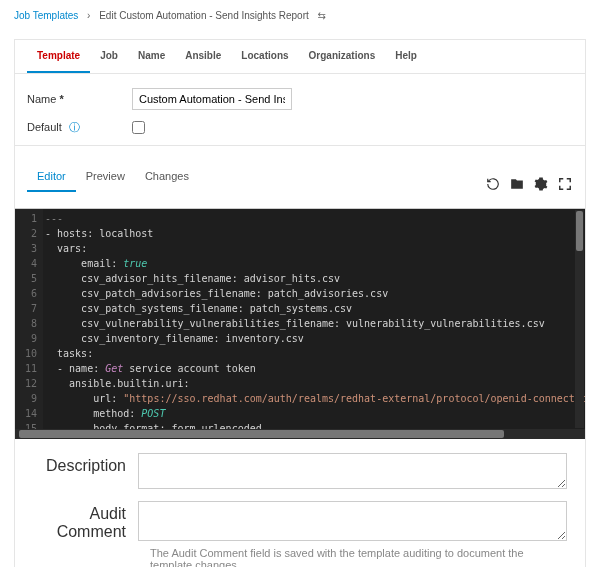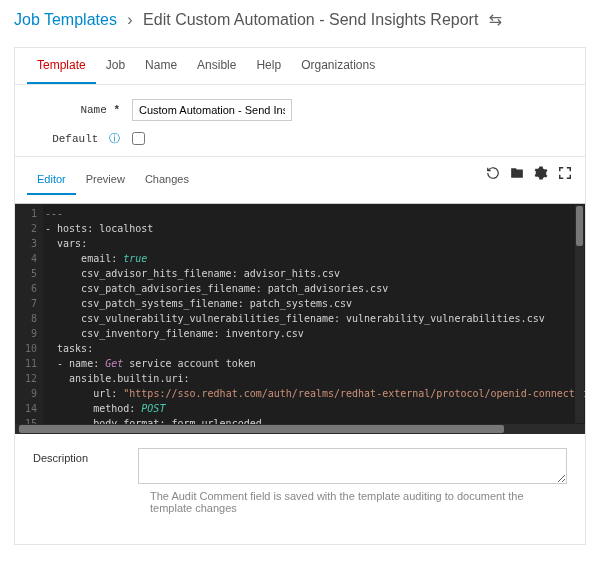--- a/index.html
+++ b/index.html
@@ -1,53 +1,53 @@
 <!DOCTYPE html>
 <html><head>
 <meta charset="utf-8">
 <style>
 * { box-sizing: border-box; margin: 0; padding: 0; }
 body { font-family: -apple-system, BlinkMacSystemFont, "Segoe UI", Helvetica, Arial, sans-serif; font-size: 12px; color: #333; background: #fff; width: 600px; }
-.breadcrumb { padding: 10px 14px; font-size: 16px; }
+.breadcrumb { padding: 10px 14px; font-size: 10px; }
 .breadcrumb a { color: #0088ce; text-decoration: none; }
 .breadcrumb .sep { color: #666; margin: 0 6px; }
 .breadcrumb .current { color: #555; }
 .breadcrumb .swap-icon { color: #666; margin-left: 6px; }
 .card { border: 1px solid #e5e5e5; margin: 8px 14px 14px 14px; background: #fff; }
 .tabs { display: flex; border-bottom: 1px solid #e5e5e5; padding: 0 12px; }
-.tab { padding: 10px 10px; font-size: 12px; color: #555; cursor: pointer; border-bottom: 2px solid transparent; }
+.tab { padding: 10px 10px; font-size: 10px; color: #555; cursor: pointer; border-bottom: 2px solid transparent; font-weight: bold; }
 .tab.active { color: #cc0000; border-bottom-color: #0088ce; }
 .form-section { padding: 14px 12px 0 12px; }
 .form-row { display: flex; align-items: center; margin-bottom: 10px; }
-.form-row label { width: 105px; text-align: right; padding-right: 12px; font-size: 11px; color: #333; font-family: Liberation Mono, monospace; }
+.form-row label { width: 105px; padding-right: 12px; font-size: 11px; color: #333; }
 .req { font-weight: bold; }
 .text-input { border: 1px solid #ccc; padding: 4px 6px; font-size: 11px; width: 160px; height: 22px; }
 .info-icon { color: #0088ce; margin-left: 4px; font-size: 11px; }
 .checkbox { margin-left: 0; }
-.editor-bar { display: flex; align-items: flex-start; border-top: 1px solid #e5e5e5; border-bottom: 1px solid #ccc; padding: 8px 12px; margin-top: 10px; }
+.editor-bar { display: flex; align-items: flex-end; border-top: 1px solid #e5e5e5; border-bottom: 1px solid #ccc; padding: 16px 12px; margin-top: 10px; }
 .ed-tab { padding: 8px 10px; font-size: 11px; color: #555; cursor: pointer; border-bottom: 2px solid transparent; }
 .ed-tab.active { color: #0088ce; border-bottom-color: #0088ce; }
 .editor-bar .spacer { flex: 1; }
 .ed-icon { width: 16px; height: 16px; margin-left: 8px; display: inline-flex; align-items: center; justify-content: center; color: #333; cursor: pointer; }
 .editor-wrap { position: relative; }
 .code-editor { background: #1e1e1e; color: #d4d4d4; font-family: Menlo, Consolas, monospace; font-size: 10px; line-height: 15px; display: flex; height: 220px; overflow: hidden; }
 .gutter { background: #232323; color: #6e6e6e; text-align: right; padding: 2px 6px 2px 4px; user-select: none; width: 28px; }
 .code { padding: 2px 8px 2px 2px; white-space: pre; flex: 1; overflow: hidden; }
 .tok-str { color: #ce9178; }
 .tok-bool { color: #4ec9b0; font-style: italic; }
 .tok-ital { font-style: italic; color: #c586c0; }
 .tok-com { color: #888; }
 .hscroll { height: 10px; background: #2a2a2a; display:flex; align-items:center; }
 .hscroll .thumb { height:8px; width:85%; background:#777; margin-left:4px; border-radius:2px; }
 .vscroll { position:absolute; right:1px; top:1px; bottom:11px; width:9px; background:#2a2a2a; }
 .vscroll .thumb { width:7px; margin:1px; height:40px; background:#777; border-radius:2px; }
 .collapse-icon { position:absolute; right:2px; top:2px; color:#999; font-size:10px; }
 .under-section { padding: 14px 18px; }
 .under-row { display:flex; margin-bottom: 12px; }
-.under-row label { width: 105px; padding-right:12px; font-size:11px; color:#333; padding-top:4px; }
+.under-row label { width: 105px; text-align:right; padding-right:12px; font-size:16px; color:#333; padding-top:4px; }
 .textarea { flex:1; min-height:28px; border:1px solid #ccc; resize:vertical; font-size:11px; padding:4px; }
 .textarea.tall { min-height:32px; }
 .hint { margin-left:117px; font-size:11px; color:#888; margin-top:-6px; margin-bottom:16px; }
 svg { display:block; }
 </style>
 </head>
 <body>
 
 <div class="breadcrumb">
   <a href="#">Job Templates</a>
@@ -55,22 +55,23 @@
   <span class="current">Edit Custom Automation - Send Insights Report</span>
   <span class="swap-icon">⇆</span>
 </div>
 
 <div class="card">
   <div class="tabs" id="main-tabs">
       <div class="tab active">Template</div>
       <div class="tab">Job</div>
       <div class="tab">Name</div>
       <div class="tab">Ansible</div>
+      <div class="tab">Locations</div>
+      <div class="tab">Organizations</div>
       <div class="tab">Help</div>
-      <div class="tab">Organizations</div>
     </div>
 
   <div class="form-section">
     <div class="form-row">
       <label><span>Name</span> <span class="req">*</span></label>
       <input class="text-input" type="text" value="Custom Automation - Send Insights Report" style="">
     </div>
     <div class="form-row">
       <label><span>Default</span> <span class="info-icon">ⓘ</span></label>
       <input class="checkbox" type="checkbox" style="">
@@ -135,16 +136,20 @@
     <div class="hscroll">
         <div class="thumb"></div>
       </div>
   </div>
 
   <div class="under-section">
     <div class="under-row">
       <label>Description</label>
       <textarea class="textarea" style=""></textarea>
     </div>
+    <div class="under-row">
+      <label>Audit Comment</label>
+      <textarea class="textarea tall" style=""></textarea>
+    </div>
     <div class="hint">The Audit Comment field is saved with the template auditing to document the template changes</div>
   </div>
 
 </div>
 
 </body></html>

